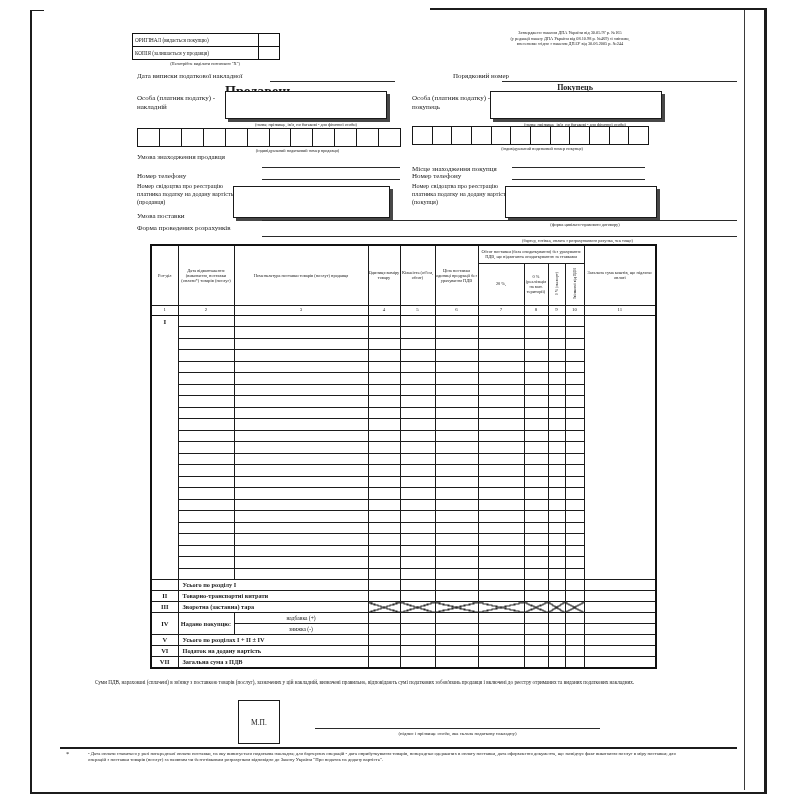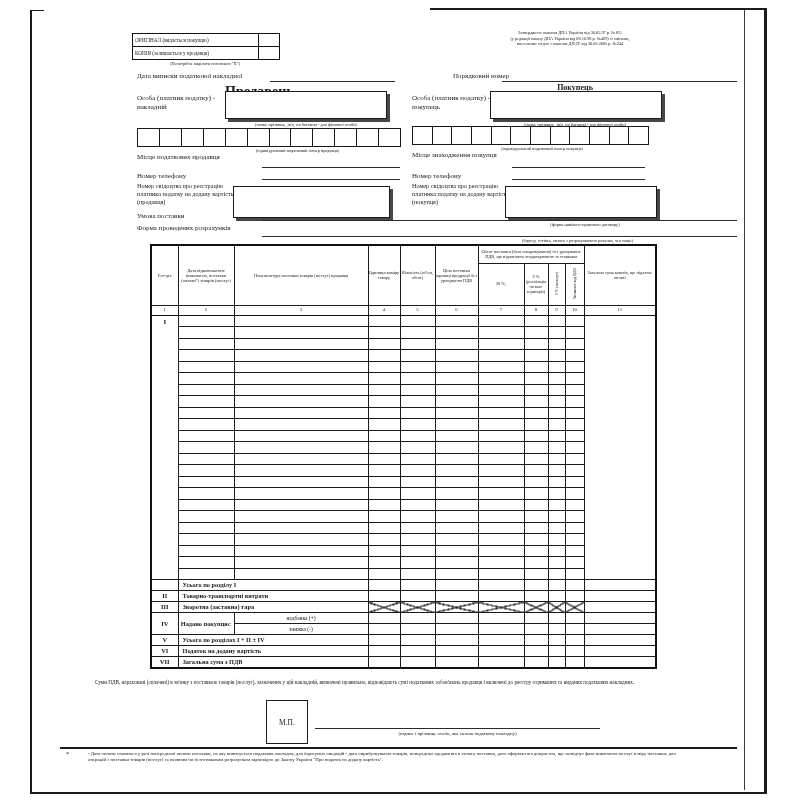--- a/index.html
+++ b/index.html
@@ -40,21 +40,21 @@
   table.main td.roman{font-size:6.5px;font-weight:bold;}
   table.main td.sumlabel{font-size:6.3px;font-weight:bold;text-align:left;padding-left:4px;white-space:nowrap;}
   table.main td.sumlabel2{font-size:6.3px;font-weight:bold;}
   table.main td.sublabel{font-size:5.5px;}
   .vert{writing-mode:vertical-rl;transform:rotate(180deg);font-size:4px;line-height:1;display:inline-block;max-height:40px;}
   td.xcell{background-image:
       linear-gradient(to top right,transparent calc(50% - .7px),#2b2b2b calc(50% - .7px),#2b2b2b calc(50% + .7px),transparent calc(50% + .7px)),
       linear-gradient(to bottom right,transparent calc(50% - .7px),#2b2b2b calc(50% - .7px),#2b2b2b calc(50% + .7px),transparent calc(50% + .7px));}
   .declaration{position:absolute;left:95px;top:679px;width:642px;font-size:5.2px;line-height:1.35;text-align:justify;}
   .stampbox{position:absolute;left:238px;top:700px;width:40px;height:42px;border:1.3px solid #1a1a1a;
-            display:flex;align-items:center;justify-content:center;font-size:7.5px;margin-left:28px;}
+            display:flex;align-items:center;justify-content:center;font-size:7.5px;}
   .signcap{position:absolute;left:315px;top:731px;width:285px;text-align:center;font-size:4.8px;color:#222;}
   .footnote-text{position:absolute;left:88px;top:751px;width:600px;font-size:4.8px;line-height:1.35;text-align:left;}
   .footnote-marker{position:absolute;left:66px;top:750px;font-size:6.5px;}
 </style>
 </head>
 <body>
 
 <div class="page">
 
   <div class="line" style="left:30px;top:10px;width:1.6px;height:784px;"></div>
@@ -102,21 +102,21 @@
       <div class="cell"></div>
       <div class="cell"></div>
       <div class="cell"></div>
     <div class="cell"></div>
       <div class="cell"></div>
       <div class="cell"></div>
       <div class="cell"></div>
   </div>
   <div class="cap" style="left:195px;top:148px;width:205px;">(індивідуальний податковий номер продавця)</div>
 
-  <div class="lbl" style="left:137px;top:153px;width:90px;">Місце податкових продавця</div>
+  <div class="lbl" style="left:137px;top:153px;width:90px;">Умова знаходження продавця</div>
   <div class="uline" style="left:262px;top:167px;width:138px;"></div>
   <div class="lbl" style="left:137px;top:172px;">Номер телефону</div>
   <div class="uline" style="left:262px;top:179px;width:138px;"></div>
   <div class="lbl" style="left:137px;top:182px;width:98px;font-size:6.2px;">Номер свідоцтва про реєстрацію платника податку на додану вартість (продавця)</div>
   <div class="boxfield" style="left:233px;top:186px;width:155px;height:30px;"></div>
 
   <div class="lbl bold" style="left:490px;top:83px;width:170px;text-align:center;font-size:8px;">Покупець</div>
   <div class="lbl" style="left:412px;top:94px;width:84px;">Особа (платник податку) - покупець</div>
   <div class="boxfield" style="left:490px;top:91px;width:170px;height:26px;"></div>
   <div class="cap" style="left:487px;top:122px;width:176px;">(назва; прізвище, ім'я, по батькові - для фізичної особи)</div>
@@ -130,21 +130,21 @@
       <div class="cell"></div>
       <div class="cell"></div>
       <div class="cell"></div>
     <div class="cell"></div>
       <div class="cell"></div>
       <div class="cell"></div>
       <div class="cell"></div>
   </div>
   <div class="cap" style="left:452px;top:146px;width:180px;">(індивідуальний податковий номер покупця)</div>
 
-  <div class="lbl" style="left:412px;top:151px;width:90px;font-family:Liberation Serif, serif;">Місце знаходження покупця</div>
+  <div class="lbl" style="left:412px;top:165px;width:90px;font-family:Liberation Serif, serif;">Місце знаходження покупця</div>
   <div class="uline" style="left:512px;top:167px;width:133px;"></div>
   <div class="lbl" style="left:412px;top:172px;">Номер телефону</div>
   <div class="uline" style="left:512px;top:179px;width:133px;"></div>
   <div class="lbl" style="left:412px;top:182px;width:98px;font-size:6.2px;">Номер свідоцтва про реєстрацію платника податку на додану вартість (покупця)</div>
   <div class="boxfield" style="left:505px;top:186px;width:150px;height:30px;"></div>
 
   <div class="lbl" style="left:137px;top:212px;">Умова поставки</div>
   <div class="uline" style="left:262px;top:220px;width:475px;"></div>
   <div class="cap" style="left:480px;top:222px;width:210px;">(форма цивільно-правового договору)</div>
 

